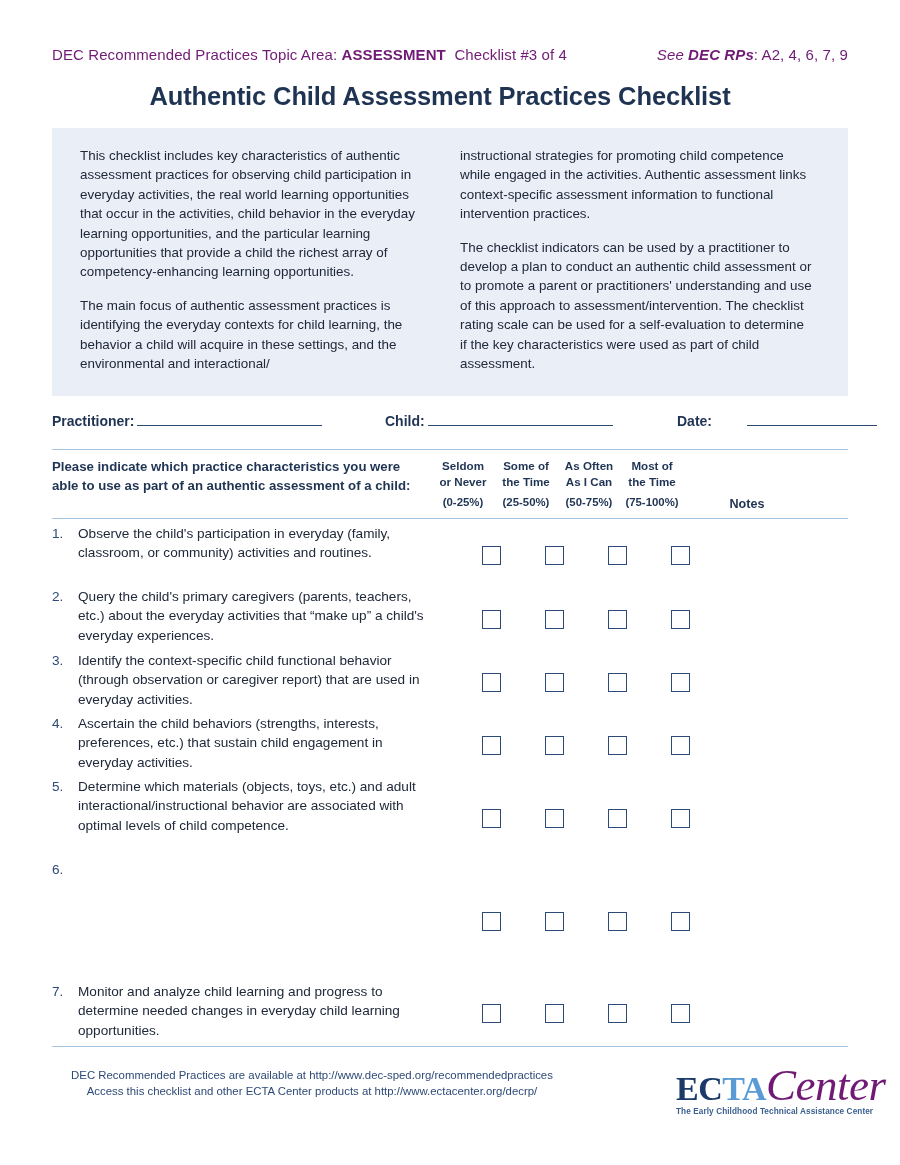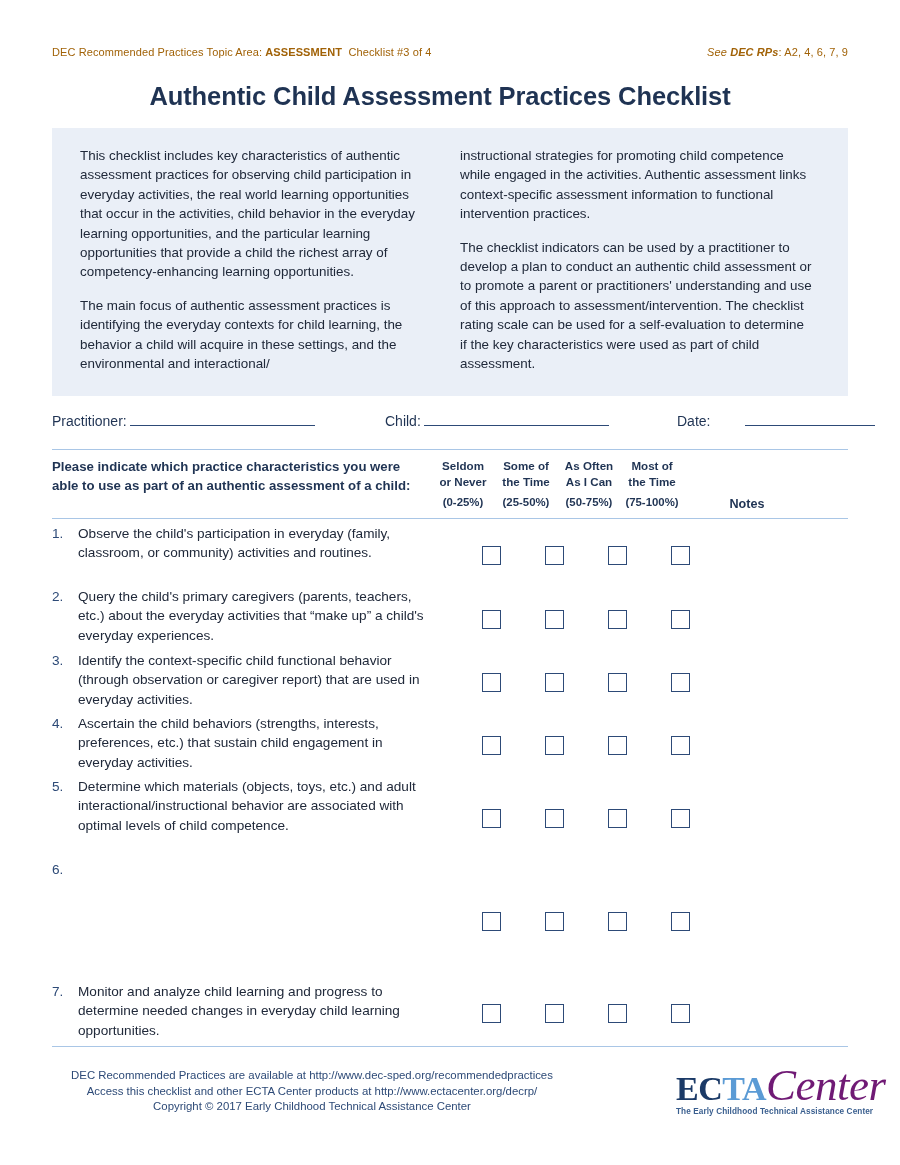--- a/index.html
+++ b/index.html
@@ -26,22 +26,22 @@
 
   
   .topbar {
     position: absolute;
     left: 52px;
     top: 46px;
     width: 796px;
     display: flex;
     justify-content: space-between;
     align-items: flex-start;
-    font-size: 11px;
-    color: #a16207;
+    font-size: 15px;
+    color: #701a75;
     letter-spacing: 0.1px;
   }
   .topbar-left { white-space: nowrap; }
   .topbar-right { white-space: nowrap; }
   .b { font-weight: bold; }
   .i { font-style: italic; }
   .bi { font-weight: bold; font-style: italic; }
 
   .title {
     position: absolute;
@@ -86,21 +86,21 @@
     height: 26px;
     font-size: 14px;
     color: #1f3353;
   }
   .field {
     position: absolute;
     display: flex;
     align-items: baseline;
     white-space: nowrap;
   }
-  .field-label { margin-right: 3px; }
+  .field-label { margin-right: 3px; font-weight: bold; }
   .field-rule {
     display: inline-block;
     border-bottom: 1.4px solid #2d4a77;
     height: 13px;
   }
   .f-practitioner { left: 0px; top: 0px; }
   .f-practitioner .field-rule { width: 185px; }
   .f-child { left: 333px; top: 0px; }
   .f-child .field-rule { width: 185px; }
   .f-date { left: 625px; top: 0px; gap: 32px; }
@@ -411,21 +411,20 @@
         <span class="cbx" style="left:184px;"></span>
         <span class="cbx" style="left:247px;"></span>
       </div>
     </div>
 
   </div>
 
   <div class="footer">
     <div>DEC Recommended Practices are available at http://www.dec-sped.org/recommendedpractices</div>
     <div>Access this checklist and other ECTA Center products at http://www.ectacenter.org/decrp/</div>
-    <div>Copyright © 2017 Early Childhood Technical Assistance Center</div>
   </div>
 
   <div class="logo">
     <div class="logo-main"><span class="logo-ec">EC</span><span class="logo-ta">TA</span><span class="logo-center">Center</span></div>
     <div class="logo-tag">The Early Childhood Technical Assistance Center</div>
   </div>
 
 </div>
 
 </body></html>

